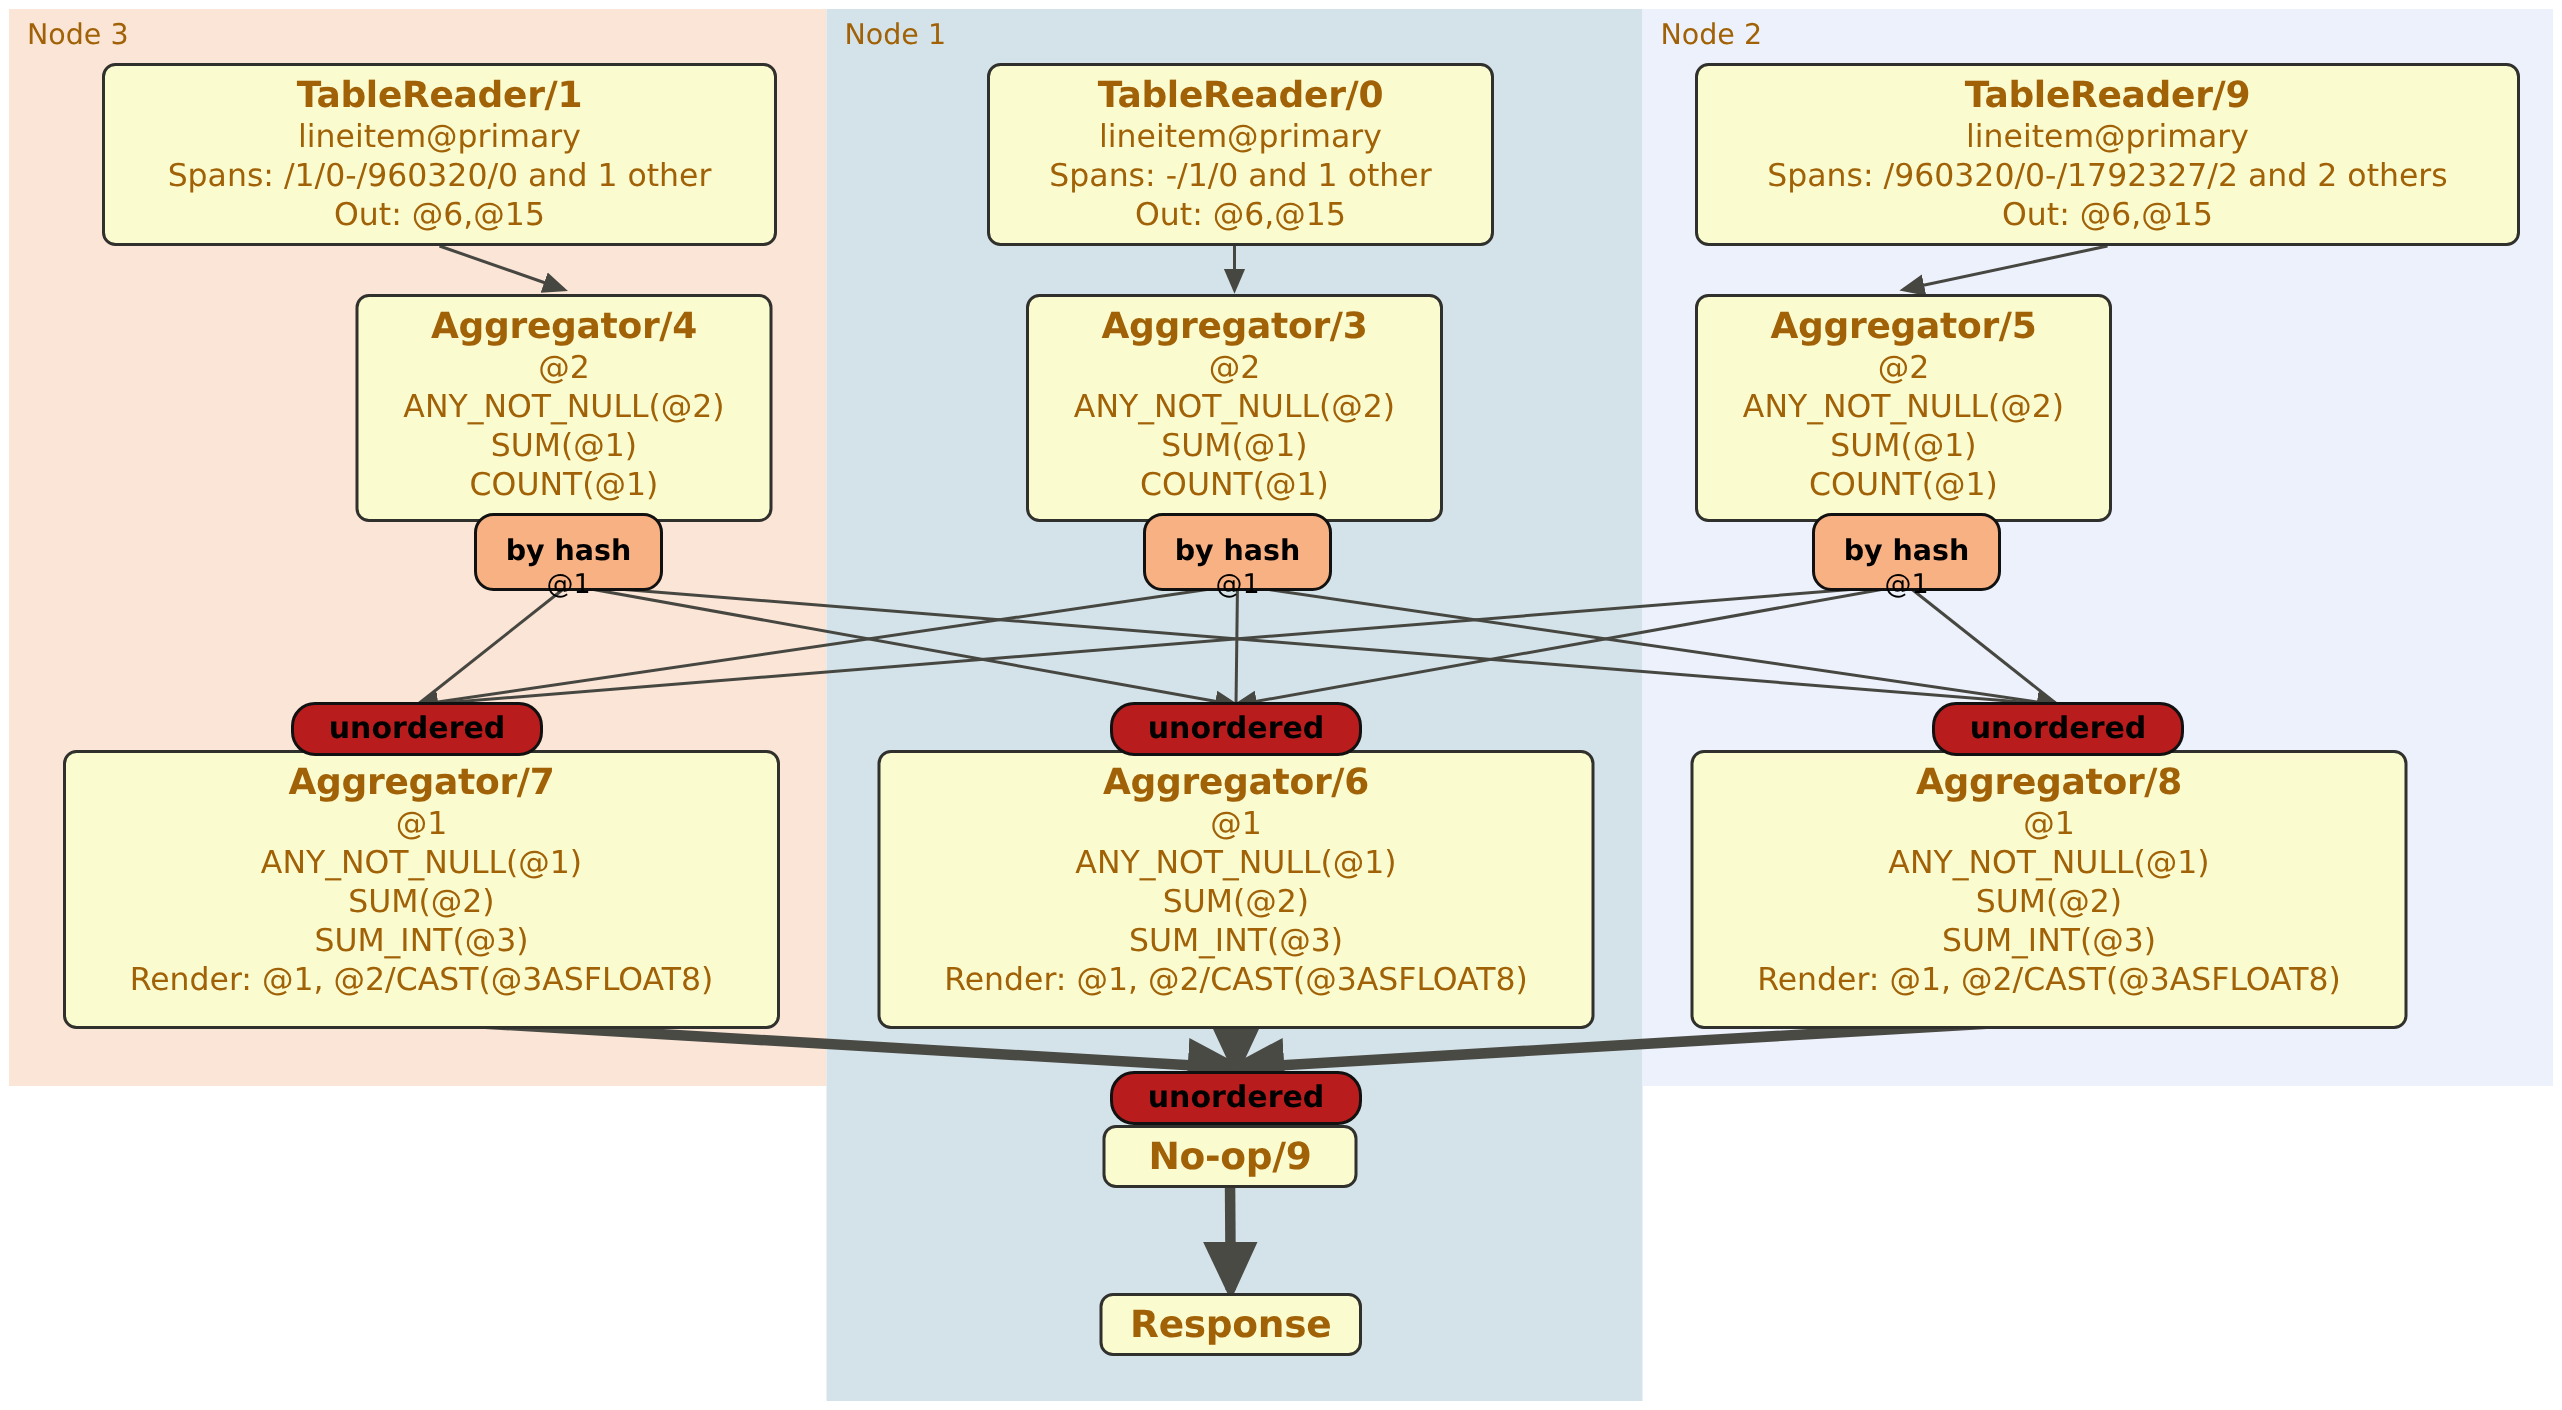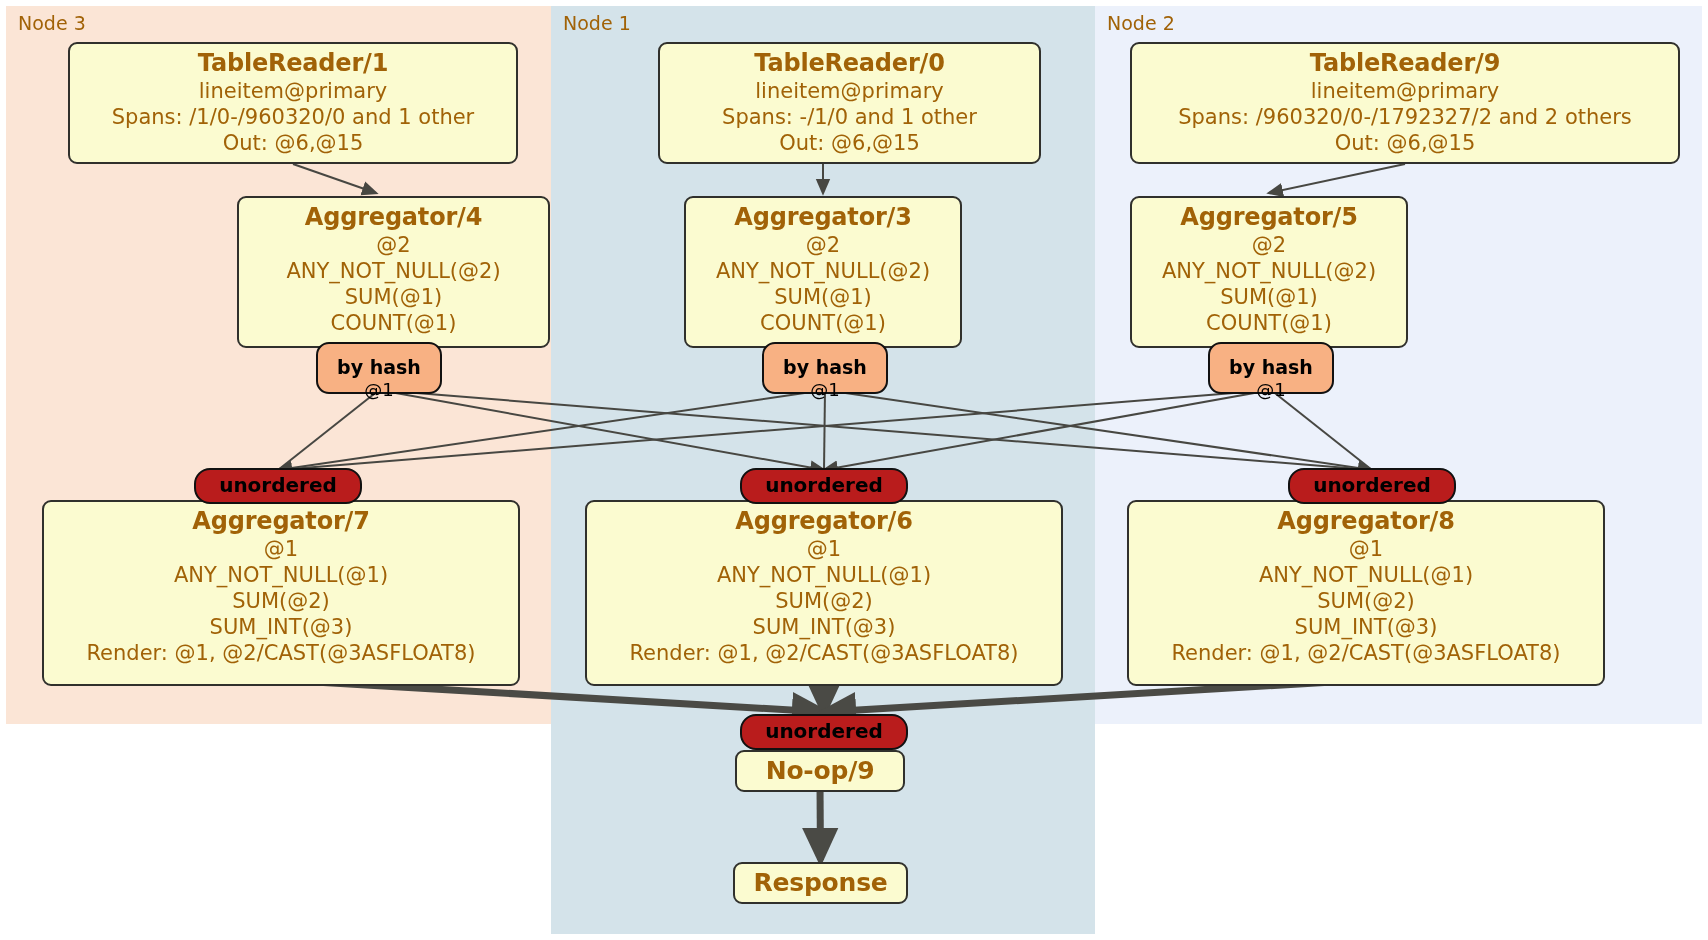--- a/index.html
+++ b/index.html
@@ -147,33 +147,33 @@
       </g>
   </svg>
 
   <div id="proc-layer">
       <div class="proc-box" style="left: 68px; top: 42px; width: 450px; height: 122px;">
         <div class="ptitle">TableReader/1</div>
         <div class="pline">lineitem@primary</div>
         <div class="pline">Spans: /1/0-/960320/0 and 1 other</div>
         <div class="pline">Out: @6,@15</div>
       </div>
-      <div class="proc-box" style="left: 658px; top: 42px; width: 383px; height: 122px;">
+      <div class="proc-box" style="left: 658px; top: 42px; width: 338px; height: 122px;">
         <div class="ptitle">TableReader/0</div>
         <div class="pline">lineitem@primary</div>
         <div class="pline">Spans: -/1/0 and 1 other</div>
         <div class="pline">Out: @6,@15</div>
       </div>
       <div class="proc-box" style="left: 1130px; top: 42px; width: 550px; height: 122px;">
         <div class="ptitle">TableReader/9</div>
         <div class="pline">lineitem@primary</div>
         <div class="pline">Spans: /960320/0-/1792327/2 and 2 others</div>
         <div class="pline">Out: @6,@15</div>
       </div>
-      <div class="proc-box" style="left: 237px; top: 196px; width: 313px; height: 152px;">
+      <div class="proc-box" style="left: 237px; top: 196px; width: 278px; height: 152px;">
         <div class="ptitle">Aggregator/4</div>
         <div class="pline">@2</div>
         <div class="pline">ANY_NOT_NULL(@2)</div>
         <div class="pline">SUM(@1)</div>
         <div class="pline">COUNT(@1)</div>
       </div>
       <div class="proc-box" style="left: 684px; top: 196px; width: 278px; height: 152px;">
         <div class="ptitle">Aggregator/3</div>
         <div class="pline">@2</div>
         <div class="pline">ANY_NOT_NULL(@2)</div>

